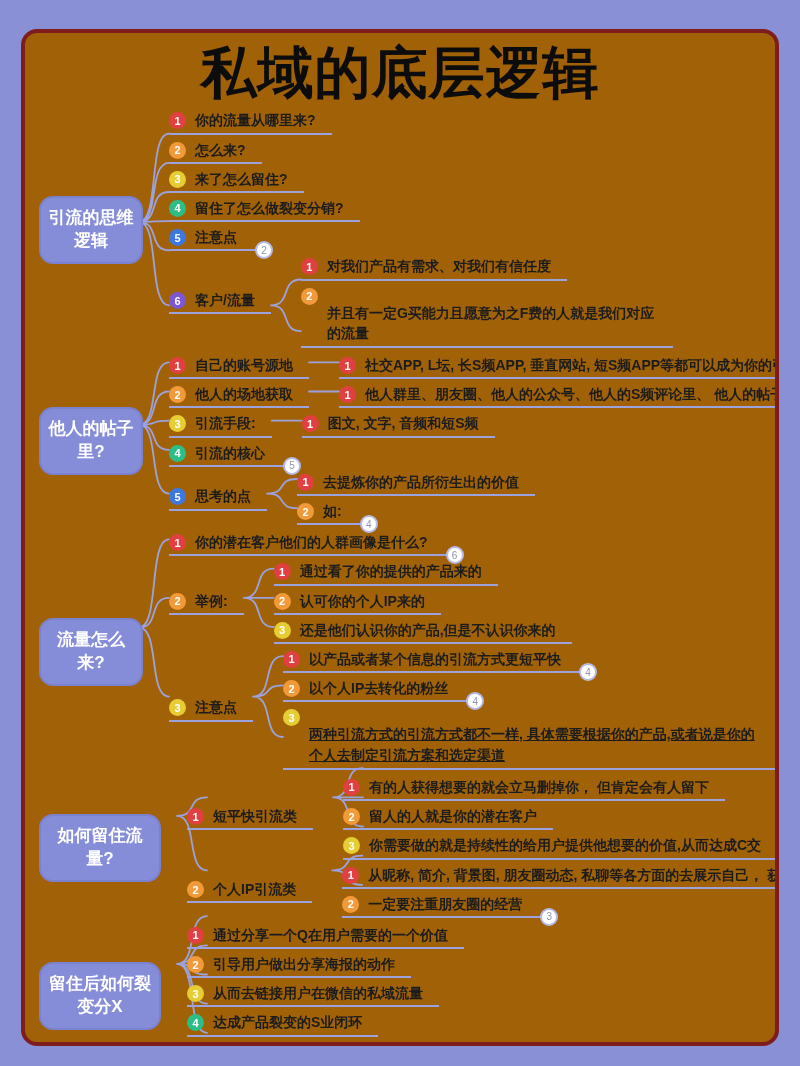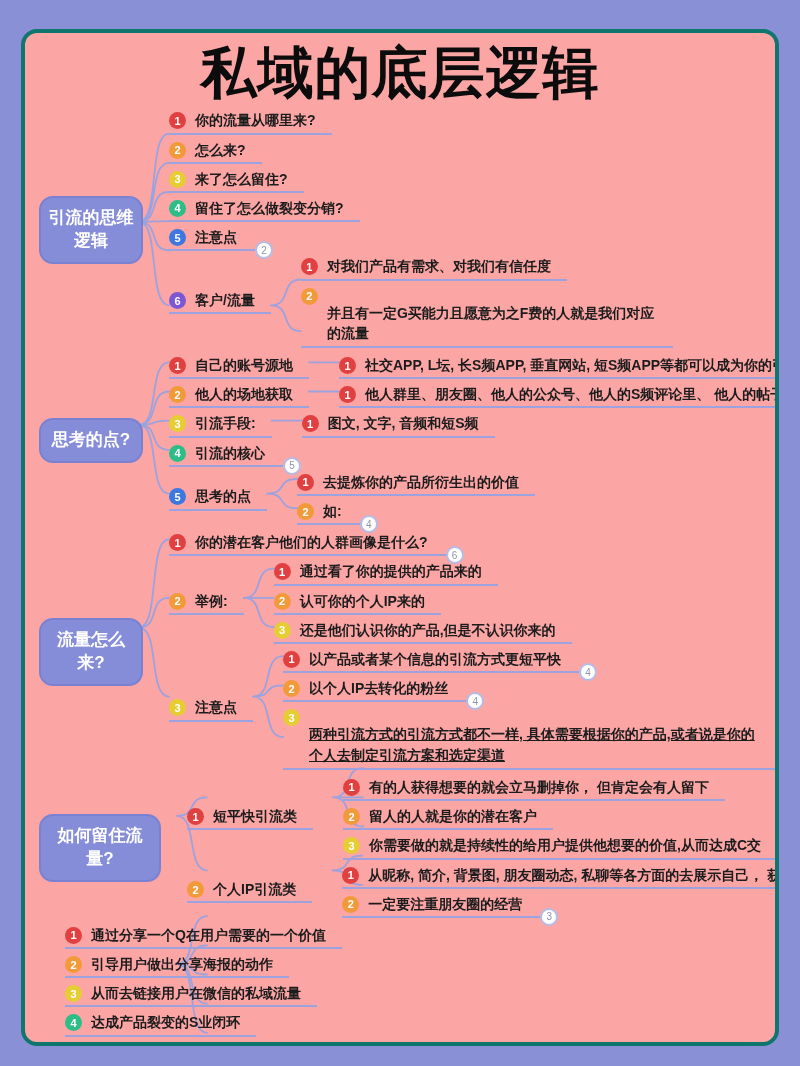--- a/index.html
+++ b/index.html
@@ -3,22 +3,22 @@
 <meta charset="utf-8">
 <style>
   html,body{margin:0;padding:0;}
   body{
     width:800px;height:1066px;position:relative;overflow:hidden;
     background:#8a90d6;
     font-family:"Liberation Sans","DejaVu Sans",sans-serif;
   }
   .card{
     position:absolute;left:21px;top:29px;width:758px;height:1017px;
-    box-sizing:border-box;background:#fca5a5;
-    border:4px solid #0f766e;border-radius:16px;overflow:hidden;
+    box-sizing:border-box;background:#a16207;
+    border:4px solid #7f1d1d;border-radius:16px;overflow:hidden;
   }
   #connector-layer{position:absolute;left:0;top:0;z-index:0;pointer-events:none;}
   .page-title{
     position:relative;z-index:1;
     margin:8px 0 4px;text-align:center;
     font-size:56px;font-weight:900;color:#0c0c0c;letter-spacing:1px;
     line-height:1.15;
   }
   .map{
     position:relative;z-index:1;
@@ -117,21 +117,21 @@
                 <div class="item">
                   <span class="num" style="background: rgb(242, 154, 58);">2</span>
                   <span class="label wrap" style="max-width: 330px;">并且有一定G买能力且愿意为之F费的人就是我们对应的流量</span>
                 </div>
               </div>
             </div>
           </div>
         </div>
       </div>
       <div class="section">
-        <div class="topic-box">思考的点?</div>
+        <div class="topic-box">他人的帖子里?</div>
         <div class="s-children">
           <div class="branch-row">
             <div class="item">
               <span class="num" style="background: rgb(224, 64, 64);">1</span>
               <span class="label">自己的账号源地</span>
             </div>
             <div class="children">
               <div class="branch-row">
                 <div class="item">
                   <span class="num" style="background: rgb(224, 64, 64);">1</span>
@@ -310,20 +310,21 @@
                   <span class="num" style="background: rgb(242, 154, 58);">2</span>
                   <span class="label">一定要注重朋友圈的经营</span>
                   <span class="badge">3</span>
                 </div>
               </div>
             </div>
           </div>
         </div>
       </div>
       <div class="section wide">
+        <div class="topic-box">留住后如何裂变分X</div>
         <div class="s-children">
           <div class="branch-row">
             <div class="item">
               <span class="num" style="background: rgb(224, 64, 64);">1</span>
               <span class="label">通过分享一个Q在用户需要的一个价值</span>
             </div>
           </div>
           <div class="branch-row">
             <div class="item">
               <span class="num" style="background: rgb(242, 154, 58);">2</span>

